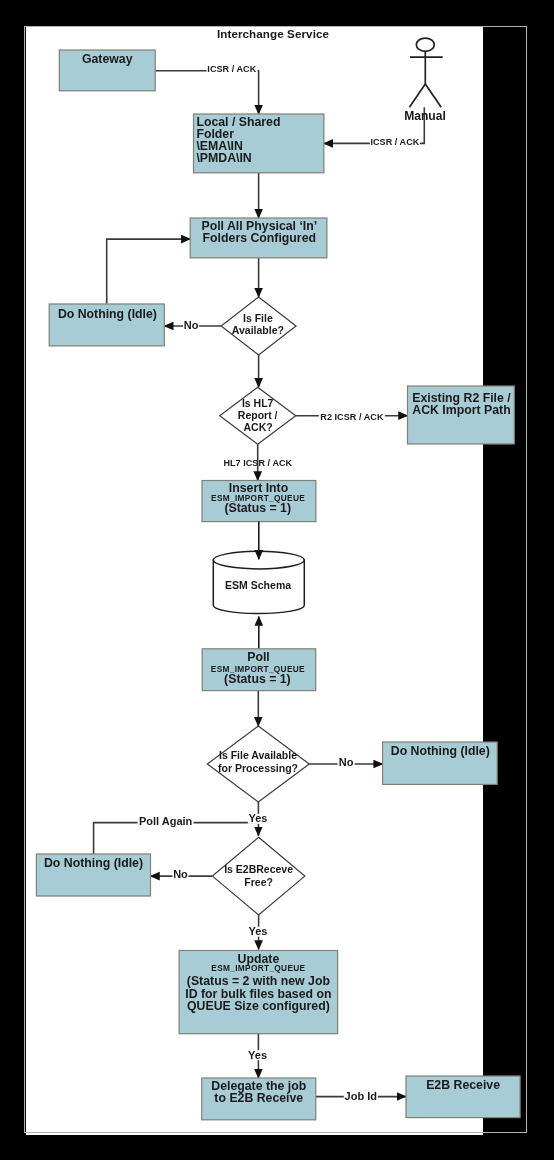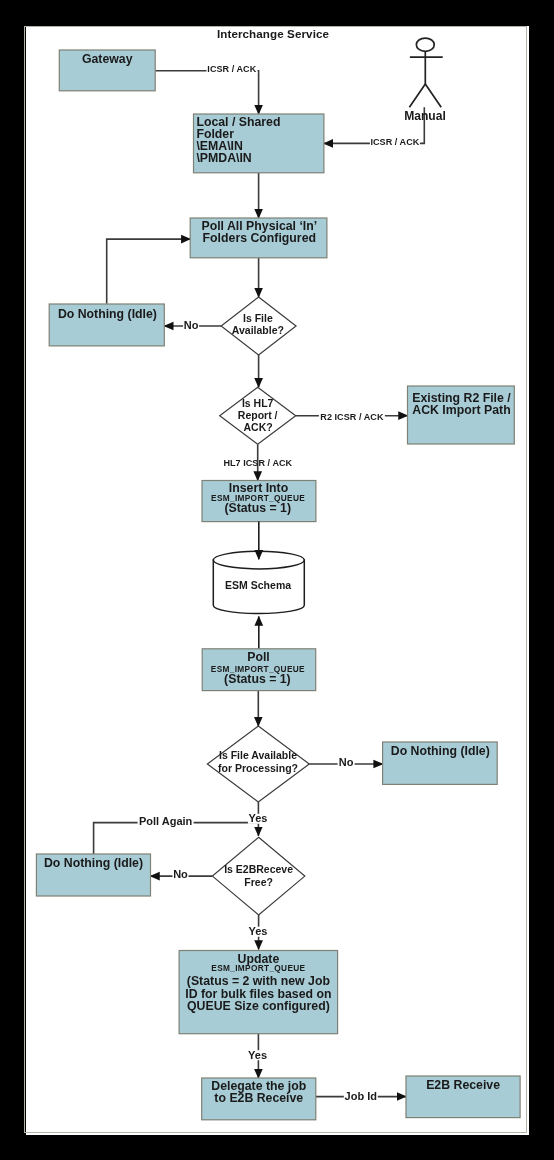--- a/index.html
+++ b/index.html
@@ -1,20 +1,20 @@
 <!DOCTYPE html>
 <html><head>
 <meta charset="utf-8">
 <title>Interchange Service</title>
 <style>
   html,body{margin:0;padding:0;background:#000;}
   body{width:554px;height:1160px;overflow:hidden;
        font-family:"Liberation Sans",sans-serif;}
   #stage{position:relative;width:554px;height:1160px;background:#000;}
-  #page{position:absolute;left:26px;top:26px;width:503px;height:1109px;
+  #page{position:absolute;left:26px;top:26px;width:457px;height:1109px;
         background:#fff;box-sizing:border-box;}
   #frame{position:absolute;left:-2px;top:0px;width:503px;height:1107px;
          border:1px solid #b5b3a7;box-sizing:border-box;}
   svg#flow{position:absolute;left:0;top:0;width:503px;height:1109px;}
   .nd{fill:#a8ccd6;stroke:#7e8174;stroke-width:1.2;}
   .dm{fill:#ffffff;stroke:#3b3b3b;stroke-width:1.2;}
   .cylbody{fill:#ffffff;stroke:#1d1d1d;stroke-width:1.5;}
   .cyltop{fill:#ffffff;stroke:#1d1d1d;stroke-width:1.5;}
   .ln{stroke:#3b3b3b;stroke-width:1.6;fill:none;}
   .ln2{stroke:#1d1d1d;stroke-width:1.6;fill:none;}

